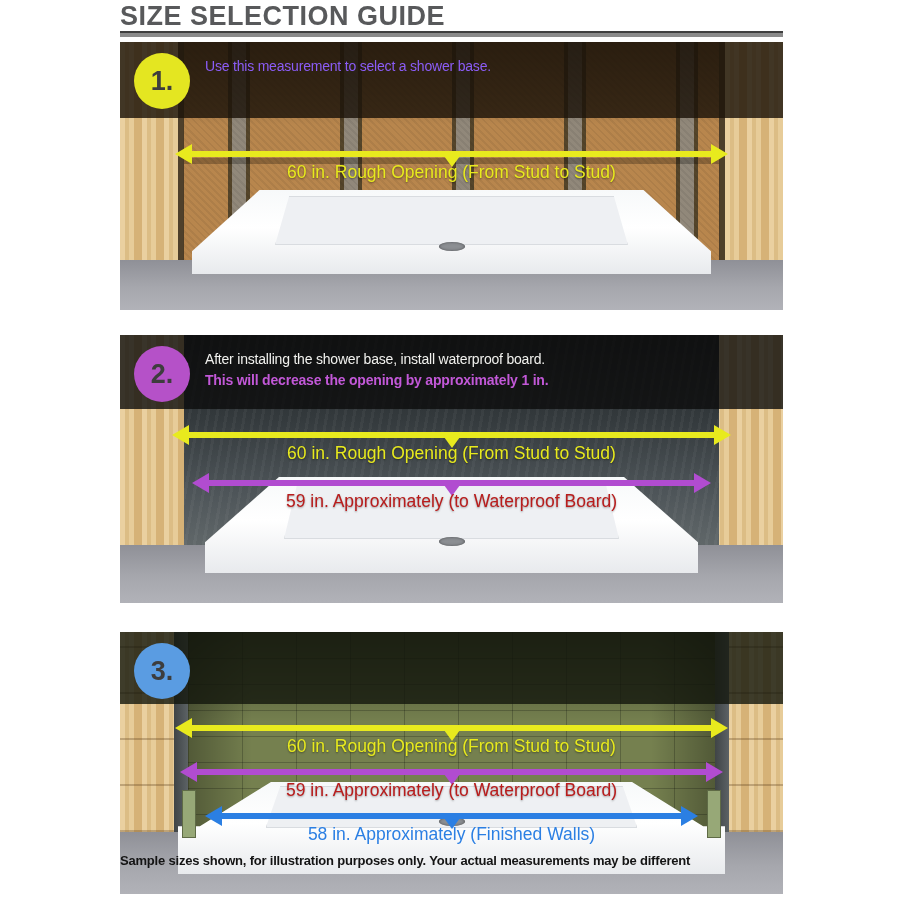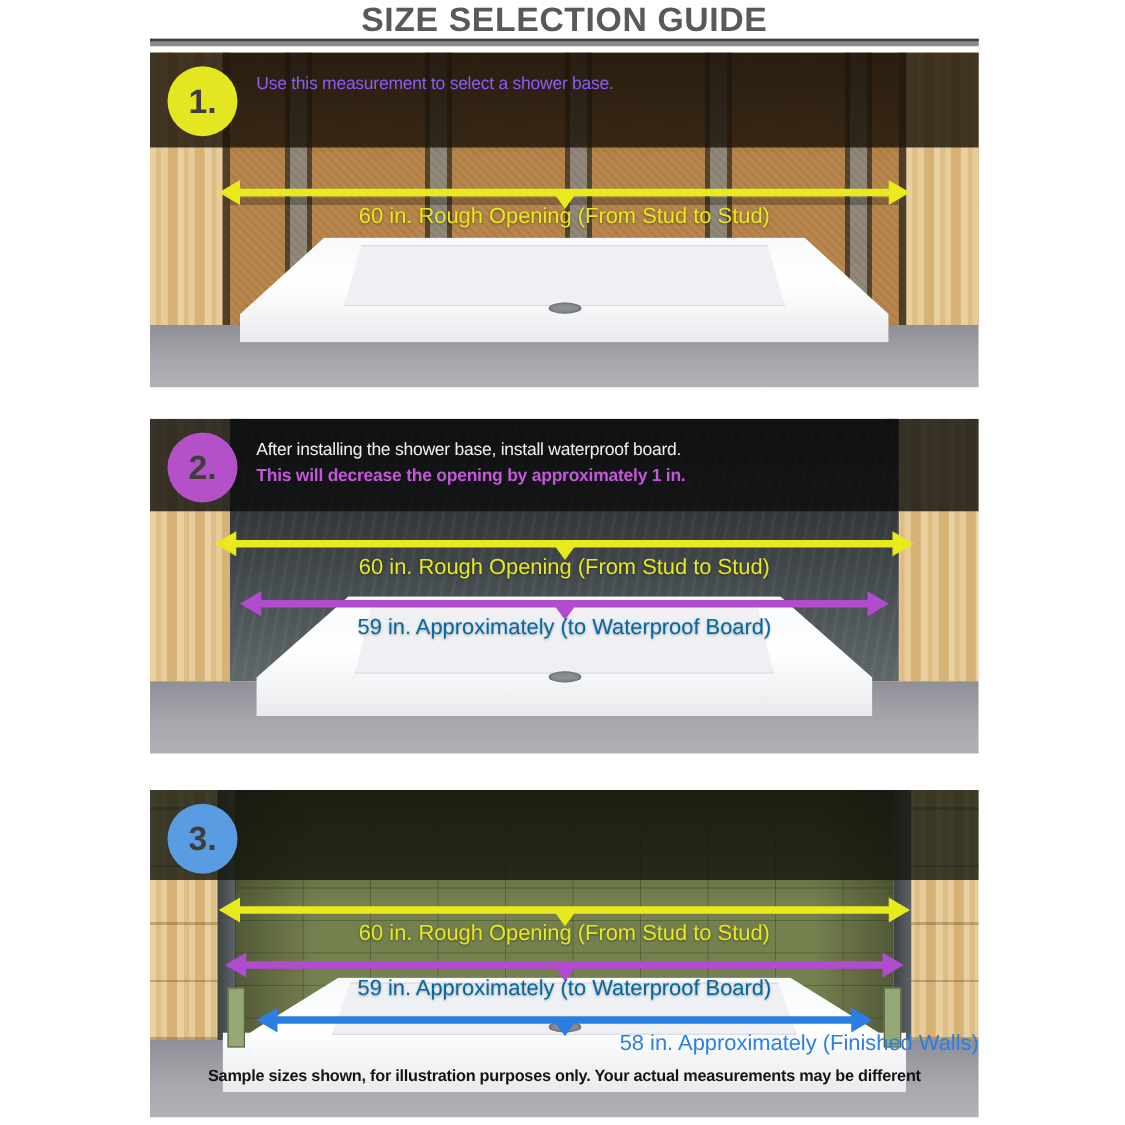--- a/index.html
+++ b/index.html
@@ -1,20 +1,20 @@
 <!DOCTYPE html>
 <html><head>
 <meta charset="utf-8">
 <style>
   html,body{margin:0;padding:0;background:#ffffff;}
   #stage{position:relative;width:900px;height:900px;background:#ffffff;overflow:hidden;
          font-family:"Liberation Sans",sans-serif;}
 
   
-  #page-title{position:absolute;top:1px;left:120px;width:663px;text-align:center;
+  #page-title{position:absolute;top:1px;left:120px;width:663px;text-align:left;
               font-size:27px;font-weight:bold;color:#58595b;letter-spacing:.5px;}
   #title-underline{position:absolute;top:31px;left:120px;width:663px;height:4px;
                    background:#8b8b8b;border-top:2px solid #3f3f3f;}
 
   
   .panel{position:absolute;left:120px;width:663px;overflow:hidden;background:#fff;}
   #p1{top:42px;height:268px;}
   #p2{top:335px;height:268px;}
   #p3{top:632px;height:262px;}
 
@@ -118,24 +118,24 @@
   .arrow .tick{position:absolute;left:50%;top:2px;margin-left:-8px;width:0;height:0;
                border-left:8px solid transparent;border-right:8px solid transparent;
                border-top:11px solid var(--c);}
   .a-yellow{--c:#e8ea1e;}
   .a-purple{--c:#b14cd0;}
   .a-blue{--c:#2b7fe3;}
 
   .m-label{position:absolute;left:0;right:0;text-align:center;font-weight:normal;
            font-size:17.5px;z-index:6;}
   .l-yellow{color:#e8ea1e;text-shadow:0 1px 2px rgba(0,0,0,.45);}
-  .l-purple{color:#0369a1;text-shadow:0 1px 2px rgba(0,0,0,.35);}
-  .l-blue{color:#2b7fe3;text-align:right;}
-
-  .disclaimer{position:absolute;left:0;right:0;bottom:26px;text-align:center;
+  .l-purple{color:#b91c1c;text-shadow:0 1px 2px rgba(0,0,0,.35);}
+  .l-blue{color:#2b7fe3;}
+
+  .disclaimer{position:absolute;left:0;right:0;bottom:26px;
               font-size:13px;font-weight:bold;color:#141414;z-index:7;letter-spacing:-.2px;}
 </style>
 </head>
 <body>
 
 <div id="stage">
 
   <div id="page-title">SIZE SELECTION GUIDE</div>
   <div id="title-underline"></div>
 

